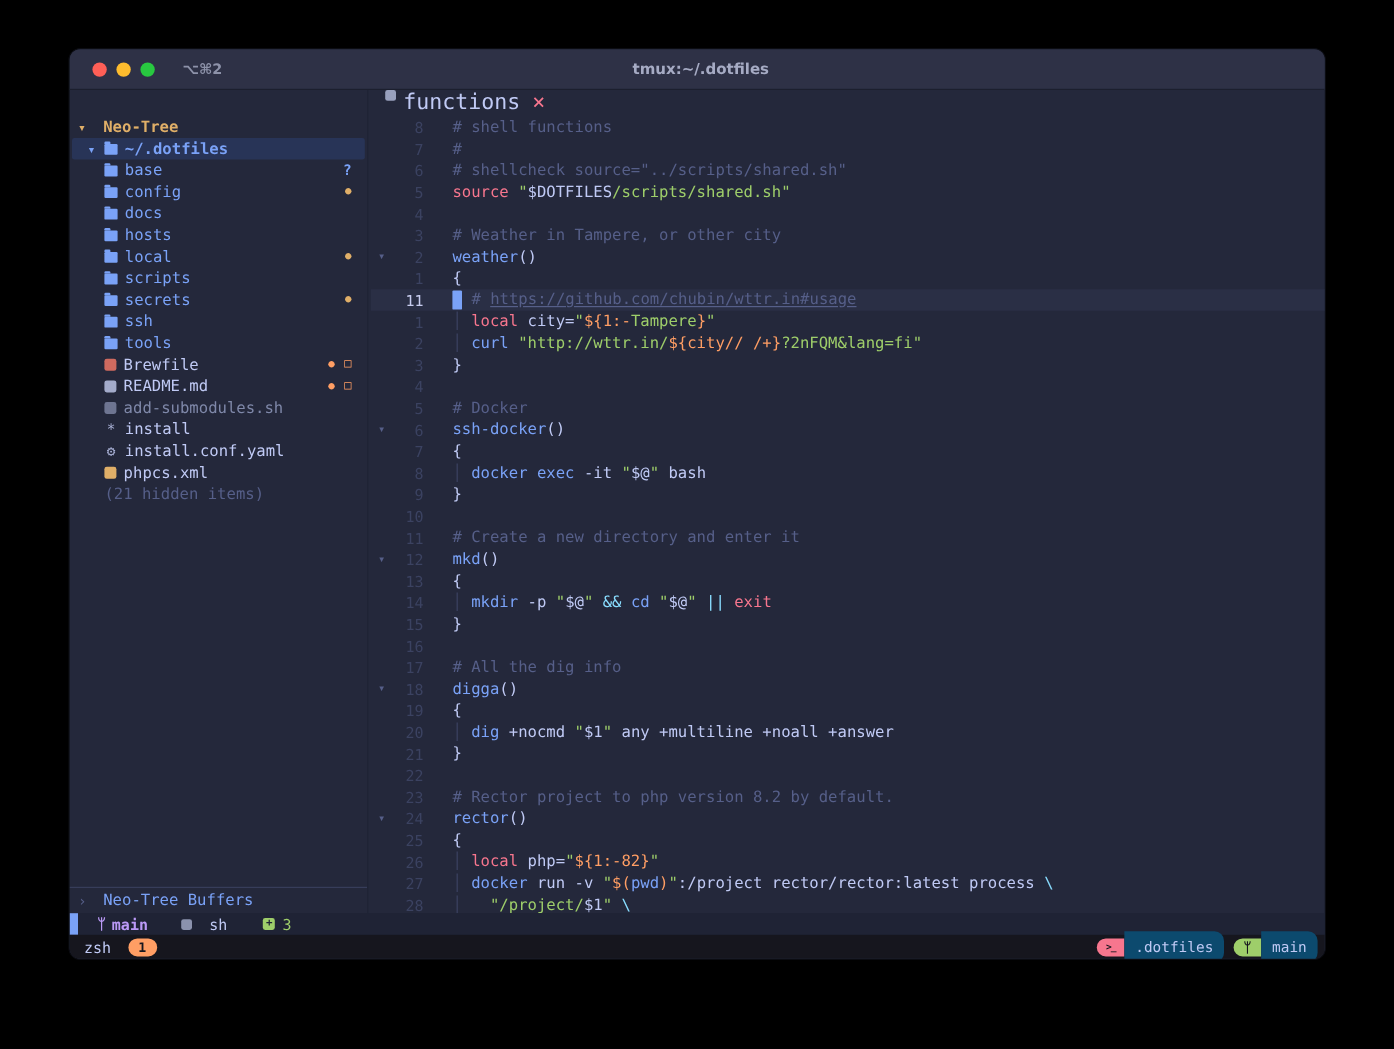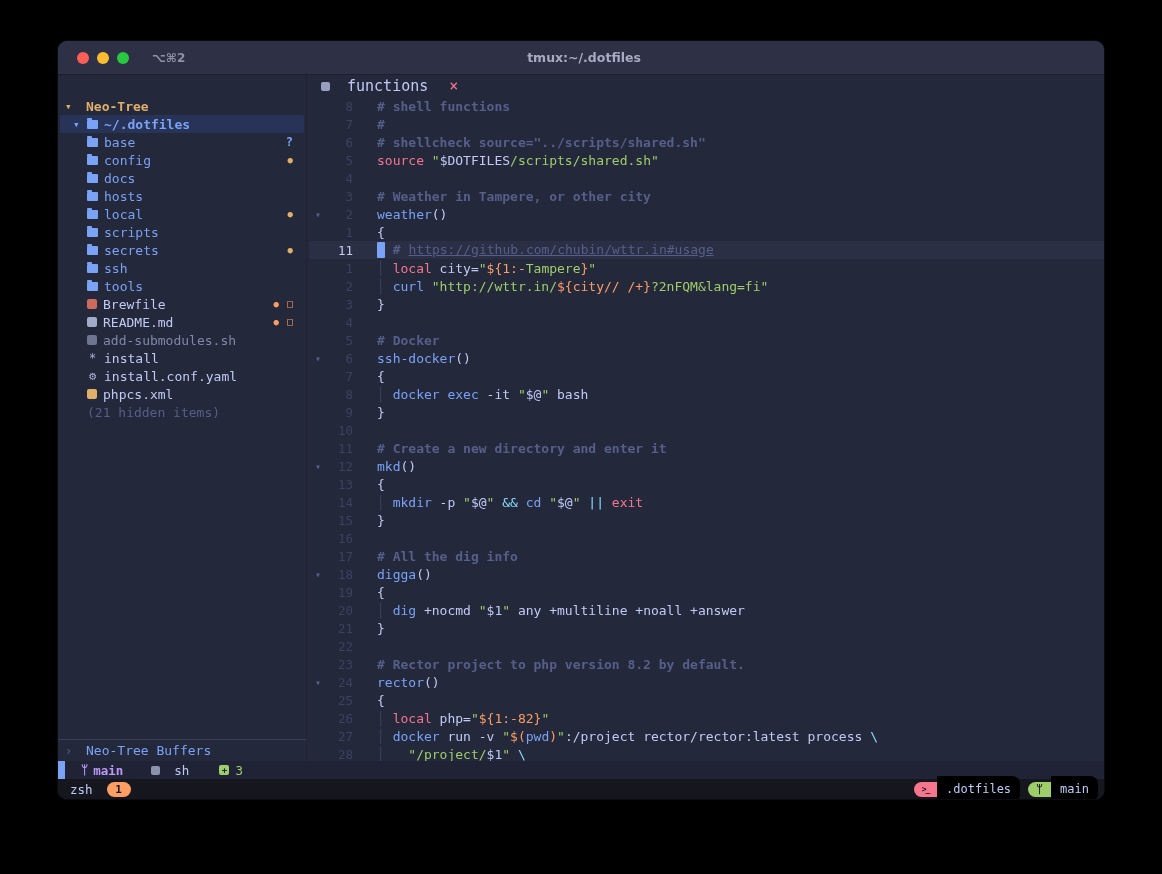--- a/index.html
+++ b/index.html
@@ -55,36 +55,36 @@
   .is-folder .b-dot { color:#e0af68; }
   .is-file .b-dot { color:#ff9e64; }
   .b-sq { color:#ff9e64; font-size:10px; }
   .hidden-note { color:#565f89; padding-left:29px; }
   .sb-bottom { margin-top:auto; flex:0 0 22px; border-top:1px solid #373d5a;
                display:flex; align-items:center; padding-left:7px; }
   .buf-chev { color:#565f89; width:12px; margin-right:9px; font-size:12px; }
   .buf-label { color:#7aa2f7; }
 
   
-  .winbar { flex:0 0 22px; display:flex; align-items:center; padding-left:14px; gap:17px; font-size:15px; }
+  .winbar { flex:0 0 22px; display:flex; align-items:flex-start; padding-left:14px; gap:6px; font-size:18px; }
   .tabicon { width:9px; height:9px; border-radius:2px; background:#98a0bd; }
   .tablabel { color:#c0caf5; }
   .tabclose { color:#f7768e; margin-left:4px; }
 
   
   .code { flex:1; overflow:hidden; padding-left:2px; font-size:13px; }
   .line { height:18px; display:flex; align-items:center; white-space:pre; }
   .line.cur { background:#2a2f45; }
   .fold { flex:0 0 16px; width:16px; padding-left:6px; color:#565f89; font-size:10px; }
   .lnum { flex:0 0 28px; width:28px; text-align:right; color:#3b4261; font-size:12.5px; }
   .line.cur .lnum { color:#c8cdf0; }
   .ltext { margin-left:24px; }
   .cursor { display:inline-block; width:8px; height:16px; background:#7aa2f7; border-radius:1px; vertical-align:middle; }
   .guide { color:#3b4261; }
-  .tk-c  { color:#565f89;font-weight:bold; }
+  .tk-c  { color:#565f89; }
   .tk-cu { color:#565f89; text-decoration:underline; }
   .tk-fn { color:#7aa2f7; }
   .tk-kw { color:#f7768e; }
   .tk-str{ color:#9ece6a; }
   .tk-var{ color:#ff9e64; }
   .tk-op { color:#89ddff; }
   .tk-fg { color:#c0caf5; }
 
   
   .statusline { flex:0 0 18px; background:#1f2335; display:flex; align-items:center;
@@ -111,21 +111,21 @@
   .tm-shell { margin-left:2px; }
   .winpill { margin-left:14px; width:24px; height:15px; border-radius:8px; background:#ff9e64;
              color:#16161e; font-weight:700; display:flex; align-items:center; justify-content:center;
              font-size:11px; }
   .tm-right { margin-left:auto; display:flex; align-items:center; gap:8px; }
   .seg { display:flex; align-items:center; height:15px; }
   .cap { height:15px; width:23px; border-radius:8px 0 0 8px; display:flex; align-items:center;
          justify-content:center; color:#16161e; font-weight:700; }
   .cap-pink { background:#f7768e; font-size:8px; letter-spacing:-1px; }
   .cap-green { background:#9ece6a; font-size:11px; font-family:"DejaVu Sans Mono","DejaVu Sans",sans-serif; }
-  .segbody { height:26px; background:#000000; color:#c0caf5; display:flex; align-items:center;
+  .segbody { height:26px; background:#0c4a6e; color:#c0caf5; display:flex; align-items:center;
              padding:0 9px; border-radius:0 8px 8px 0; font-size:12px; }
 </style>
 </head>
 <body>
 
 <div class="desktop">
   <div class="window">
 
     <div class="titlebar">
       <div class="lights">

